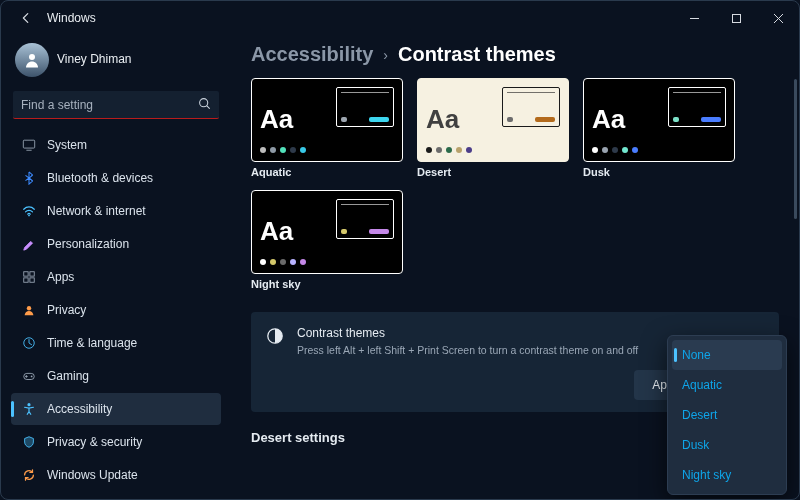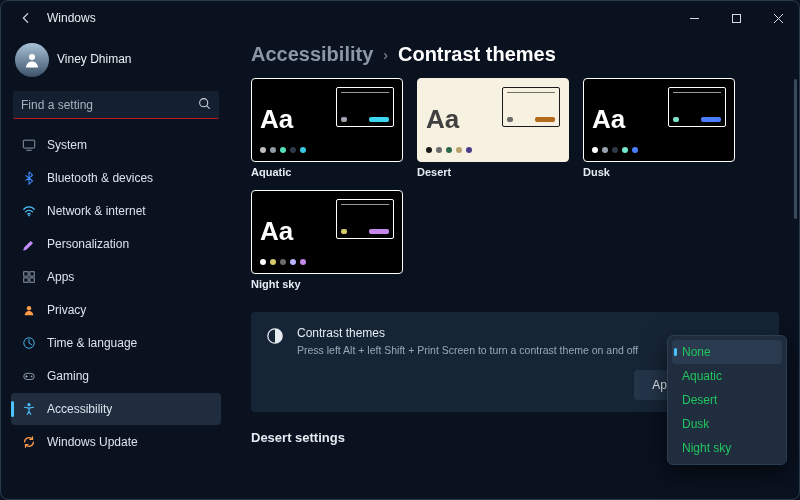--- a/index.html
+++ b/index.html
@@ -66,21 +66,21 @@
 
   .panel { margin-top: 22px; background: #162536; border-radius: 4px; padding: 14px 14px 12px 14px; position:relative; }
   .panel-head { display:flex; align-items:flex-start; gap:12px; }
   .panel-icon { width:20px;height:20px; display:flex; align-items:center; justify-content:center;}
   .panel-title { color:#e5ebf1; font-size:12px; }
   .panel-sub { color:#9aa7b6; font-size:10.5px; margin-top:4px; }
   .panel-actions { display:flex; gap:8px; justify-content:flex-end; margin-top:14px; }
   .btn { background:#233549; color:#e5ebf1; border:none; height:30px; padding:0 18px; border-radius:4px; font-size:12px; cursor:pointer; }
 
   .dropdown { position:absolute; right:12px; top:300px; width:120px; background:#1f2d3f; border-radius:6px; padding:4px; box-shadow:0 8px 24px rgba(0,0,0,.6); z-index:20; border:1px solid #2d3d52;}
-  .dropdown li { list-style:none; display:flex; align-items:center; height:24px; padding:0 10px; font-size:12px; color:#22c55e; border-radius:4px; cursor:pointer; position:relative;}
+  .dropdown li { list-style:none; display:flex; align-items:center; height:30px; padding:0 10px; font-size:12px; color:#0ea5e9; border-radius:4px; cursor:pointer; position:relative;}
   .dropdown li.selected { background:#2a3b50; }
   .dropdown li.selected::before{ content:""; position:absolute; left:2px; top:8px; bottom:8px; width:3px; background:#4cc2ff; border-radius:2px;}
 
   .related { margin-top: 18px; font-size: 13px; font-weight:600; color:#e5ebf1; }
 
   .vscroll{ position:absolute; right:2px; top:44px; width:3px; height:140px; background:#3a4a5d; border-radius:2px;}
 </style>
 </head>
 <body>
 
@@ -214,20 +214,28 @@
             <svg width="14" height="14" viewBox="0 0 16 16" fill="#4cc2ff">
               <circle cx="8" cy="3" r="1.8"></circle>
               <path d="M3 6l5 1 5-1M8 7v4M6 14l2-3 2 3" stroke="#4cc2ff" stroke-width="1.4" fill="none" stroke-linecap="round"></path>
             </svg>
           </span>
         <span>Accessibility</span>
       </li>
       <li>
         <span class="nicon">
             <svg width="14" height="14" viewBox="0 0 16 16" fill="none">
+              <path d="M8 2l5 2v4c0 3-2 5-5 6-3-1-5-3-5-6V4z" stroke="#4cc2ff" fill="#1e4a66"></path>
+            </svg>
+          </span>
+        <span>Privacy &amp; security</span>
+      </li>
+      <li>
+        <span class="nicon">
+            <svg width="14" height="14" viewBox="0 0 16 16" fill="none">
               <path d="M3 8a5 5 0 019-3M13 8a5 5 0 01-9 3" stroke="#ff9c4a" stroke-width="1.4" stroke-linecap="round"></path>
               <path d="M12 2v3h-3M4 14v-3h3" stroke="#ff9c4a" stroke-width="1.4" stroke-linecap="round"></path>
             </svg>
           </span>
         <span>Windows Update</span>
       </li>
     </ul>
   </aside>
 
   <main class="main">

